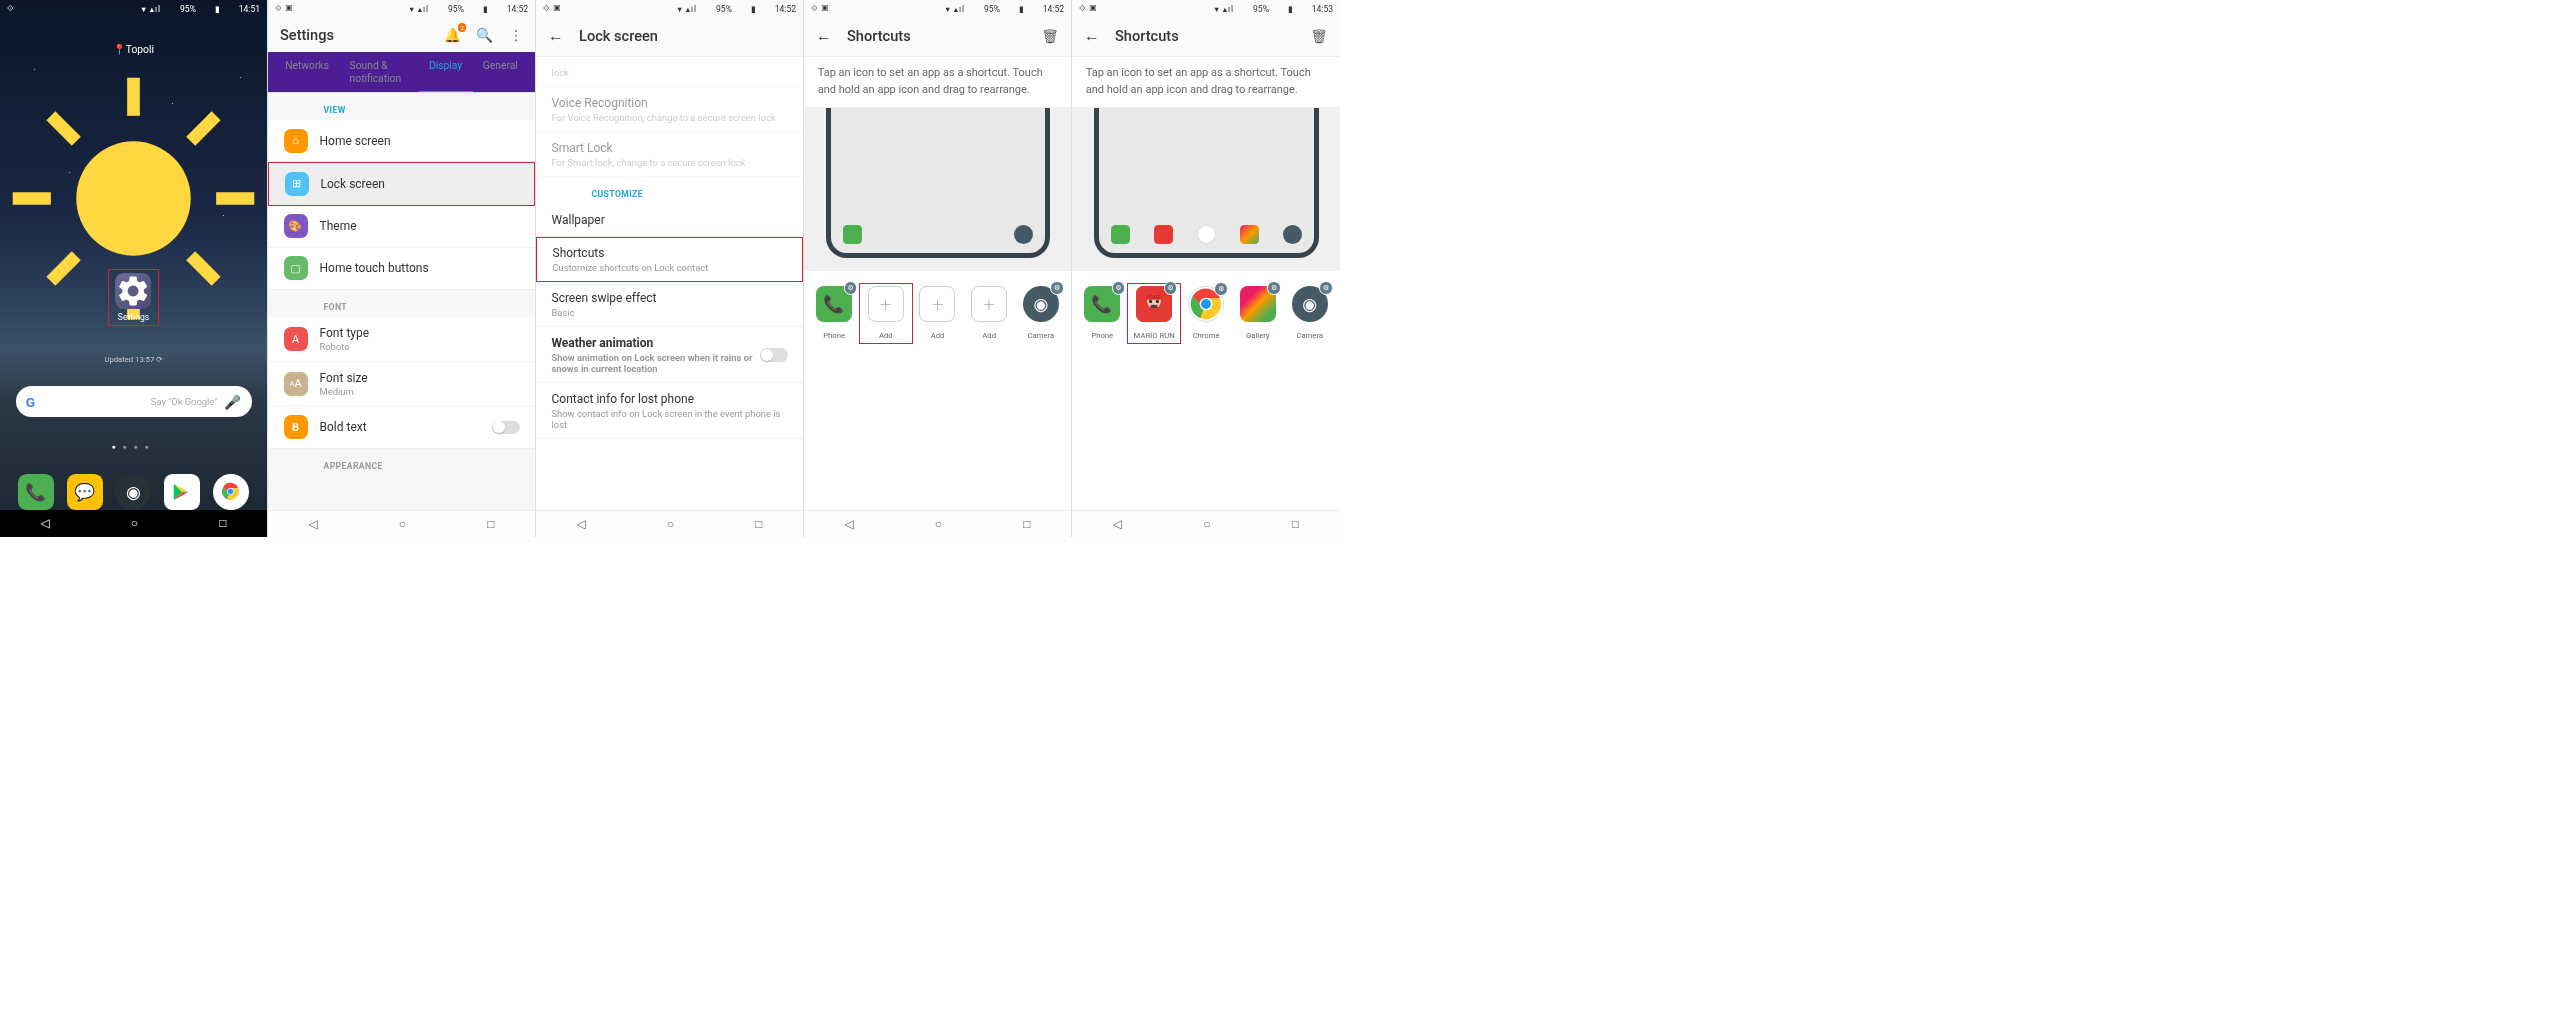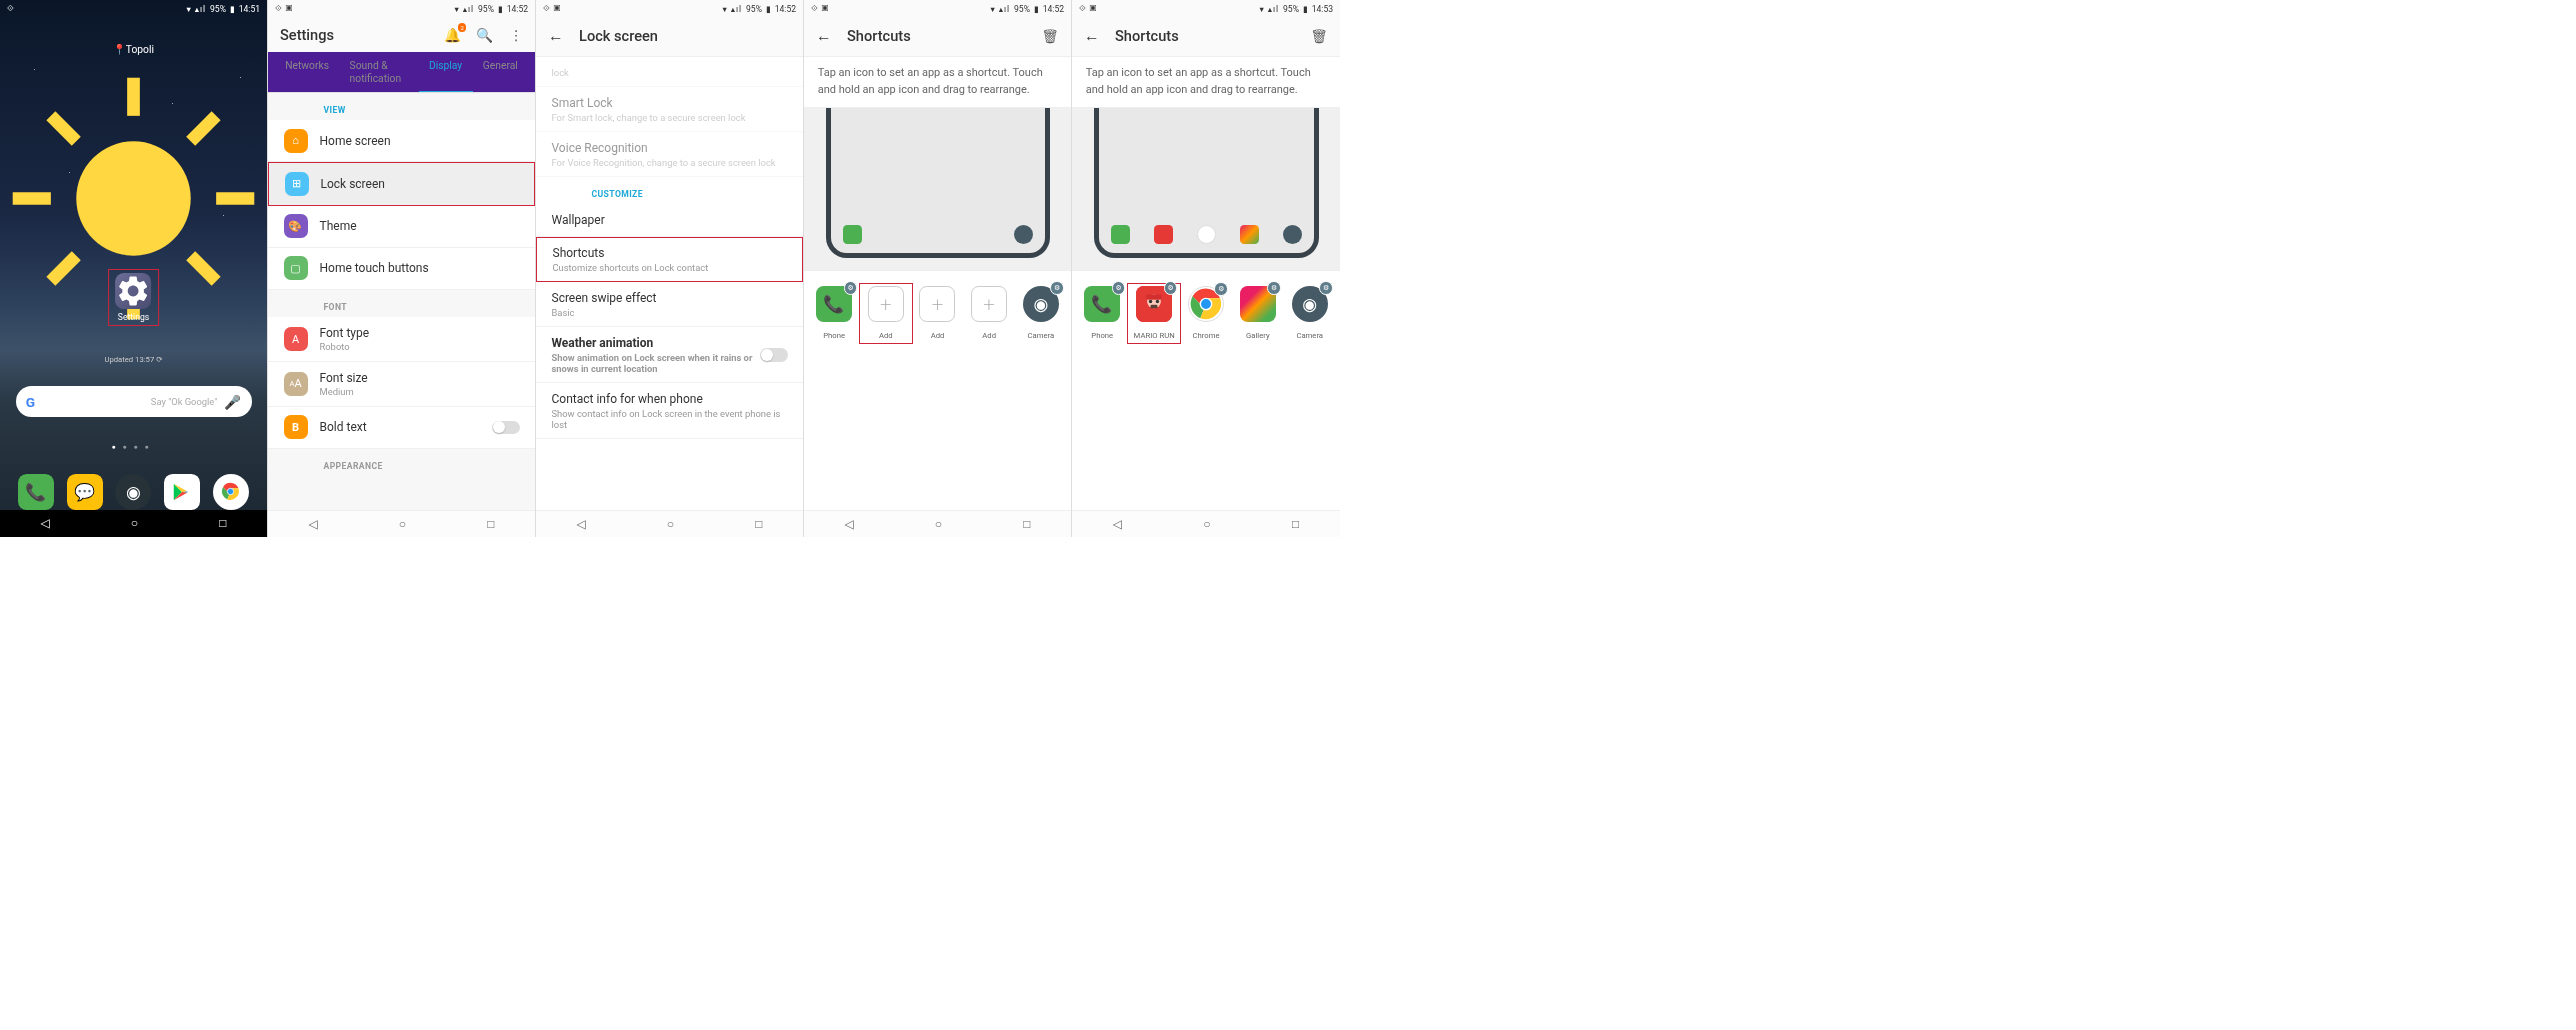--- a/index.html
+++ b/index.html
@@ -1,21 +1,21 @@
 <!DOCTYPE html>
 <html style="font-size:13.7px"><head>
 <meta charset="utf-8">
 <style>
 * { box-sizing: border-box; margin: 0; padding: 0; }
 body { font-family: -apple-system, Roboto, sans-serif; background: #fff; display: flex; }
 .panel { width: 268px; height: 537px; position: relative; overflow: hidden; border-right: 0.9px solid #ddd; }
 .statusbar { height: 17px; display: flex; justify-content: space-between; align-items: center; padding: 0 6.9px; font-size: 8.6px; }
 .statusbar.dark { color: #fff; }
 .statusbar.light { color: #333; background: #fafafa; }
-.statusbar .right { display: flex; gap: 4px; align-items: flex-start; }
+.statusbar .right { display: flex; gap: 19px; align-items: flex-start; }
 .sb-icons { font-size: 8.6px; letter-spacing: 0.9px; }
 
 
 .home-bg { position: absolute; inset: 0; background: linear-gradient(180deg, #0a1628 0%, #1a2844 40%, #2b3e5a 55%, #3d5168 65%, #2a3845 75%, #1a2530 100%); }
 .stars { position: absolute; inset: 0; }
 .star { position: absolute; width: 0.9px; height: 0.9px; background: #fff; border-radius: 50%; }
 .home-content { position: absolute; inset: 0; padding-top: 17px; z-index: 2; }
 .location { text-align: center; color: #fff; font-size: 10.3px; margin-top: 26px; }
 .sun-icon { text-align: center; font-size: 34px; margin-top: 8.6px; }
 .temperature { text-align: center; color: #fff; font-size: 38px; font-weight: 300; margin-top: 6.9px; }
@@ -290,26 +290,26 @@
   </div>
   <div class="header3">
     <span class="back-arrow">←</span>
     <h1>Lock screen</h1>
   </div>
   <div class="scroll-area" style="height:459px">
     <div class="list-item3 dimmed">
       <div class="li-sub">lock</div>
     </div>
     <div class="list-item3 dimmed">
+      <div class="li-title">Voice Recognition</div>
+      <div class="li-sub">For Voice Recognition, change to a secure screen lock</div>
+    </div>
+    <div class="list-item3 dimmed">
       <div class="li-title">Smart Lock</div>
       <div class="li-sub">For Smart lock, change to a secure screen lock</div>
-    </div>
-    <div class="list-item3 dimmed">
-      <div class="li-title">Voice Recognition</div>
-      <div class="li-sub">For Voice Recognition, change to a secure screen lock</div>
     </div>
     <div class="section-label" style="color:#1ea8d8">CUSTOMIZE</div>
     <div class="list-item3">
       <div class="li-title">Wallpaper</div>
     </div>
     <div class="list-item3 highlighted">
       <div class="li-title">Shortcuts</div>
       <div class="li-sub">Customize shortcuts on Lock contact</div>
     </div>
     <div class="list-item3">
@@ -319,21 +319,21 @@
     <div class="list-item3">
       <div class="li3-row">
         <div class="li-text">
           <div class="li-title">Weather animation</div>
           <div class="li-sub">Show animation on Lock screen when it rains or snows in current location</div>
         </div>
         <div class="toggle"></div>
       </div>
     </div>
     <div class="list-item3">
-      <div class="li-title">Contact info for when phone</div>
+      <div class="li-title">Contact info for lost phone</div>
       <div class="li-sub">Show contact info on Lock screen in the event phone is lost</div>
     </div>
   </div>
   <div class="nav-bar light">
     <span class="nav-btn">◁</span>
     <span class="nav-btn">○</span>
     <span class="nav-btn">□</span>
   </div>
 </div>
 

